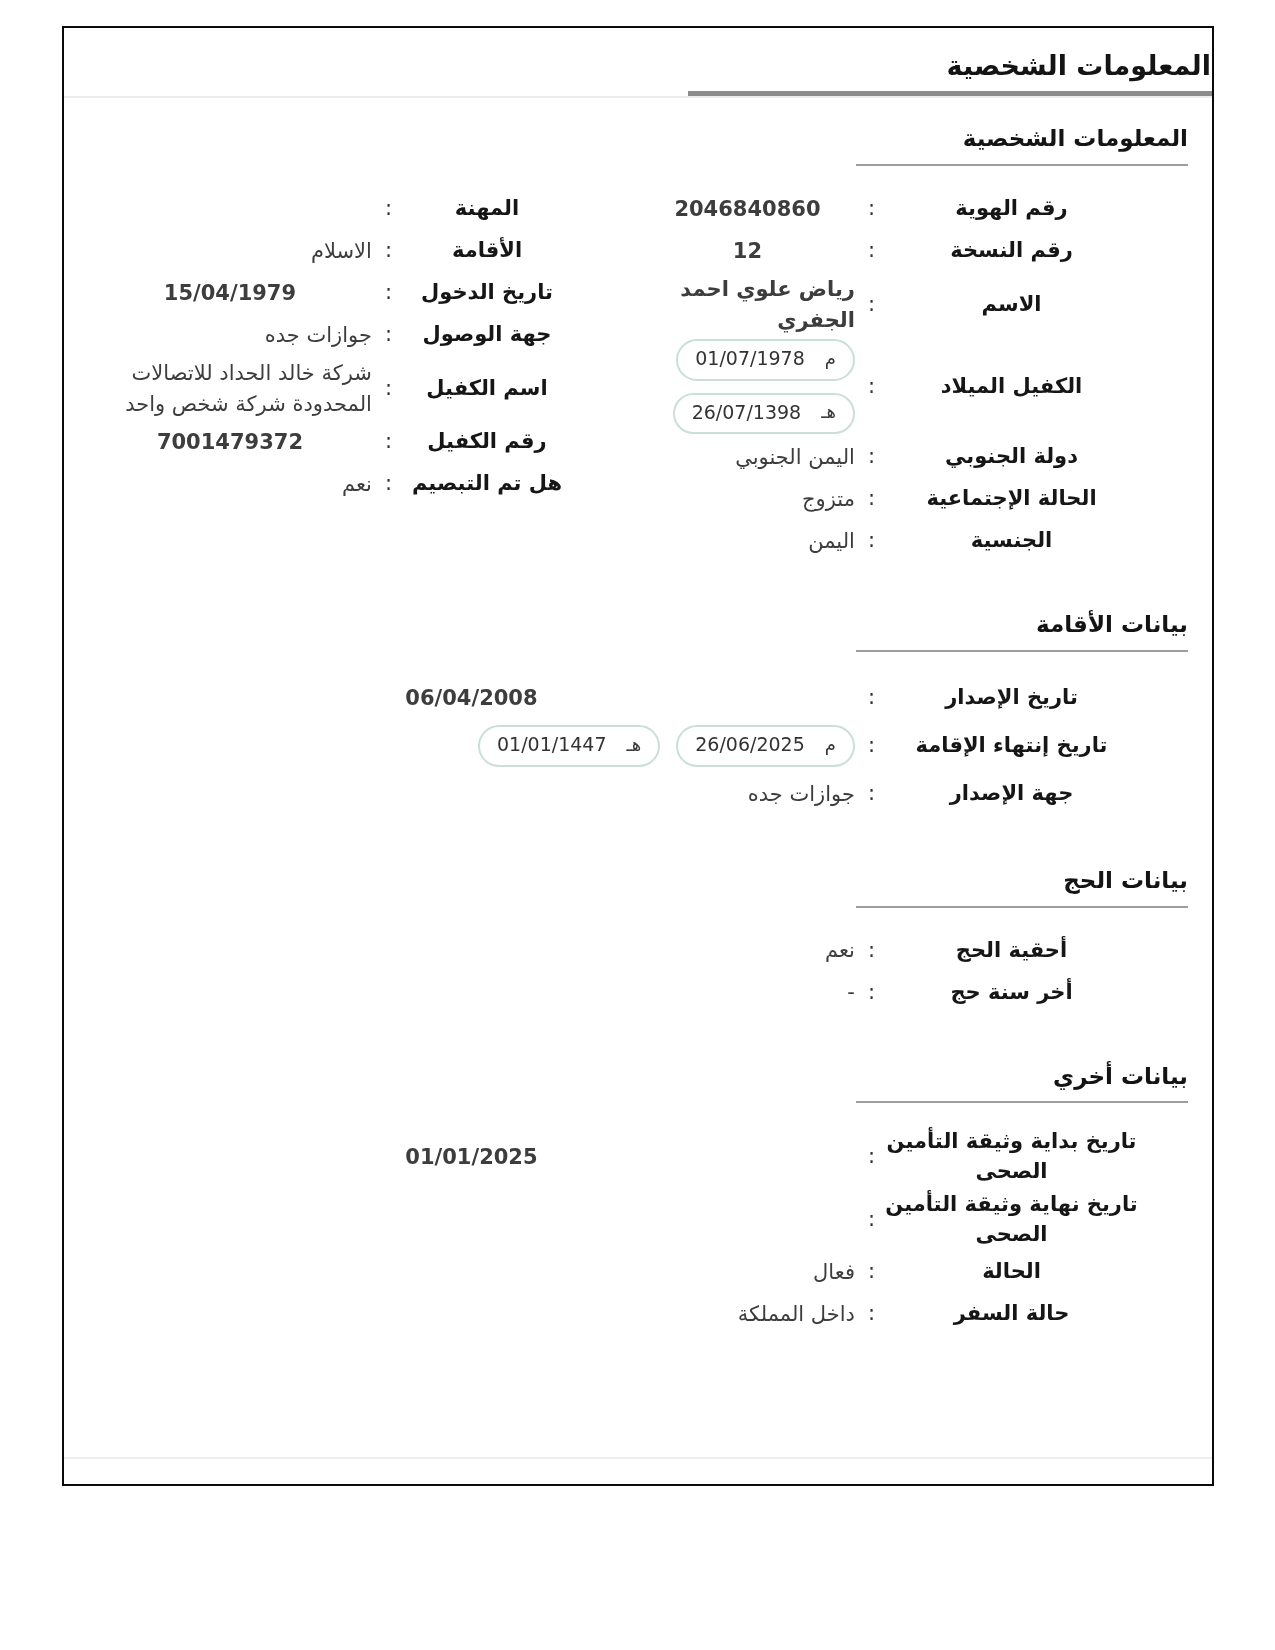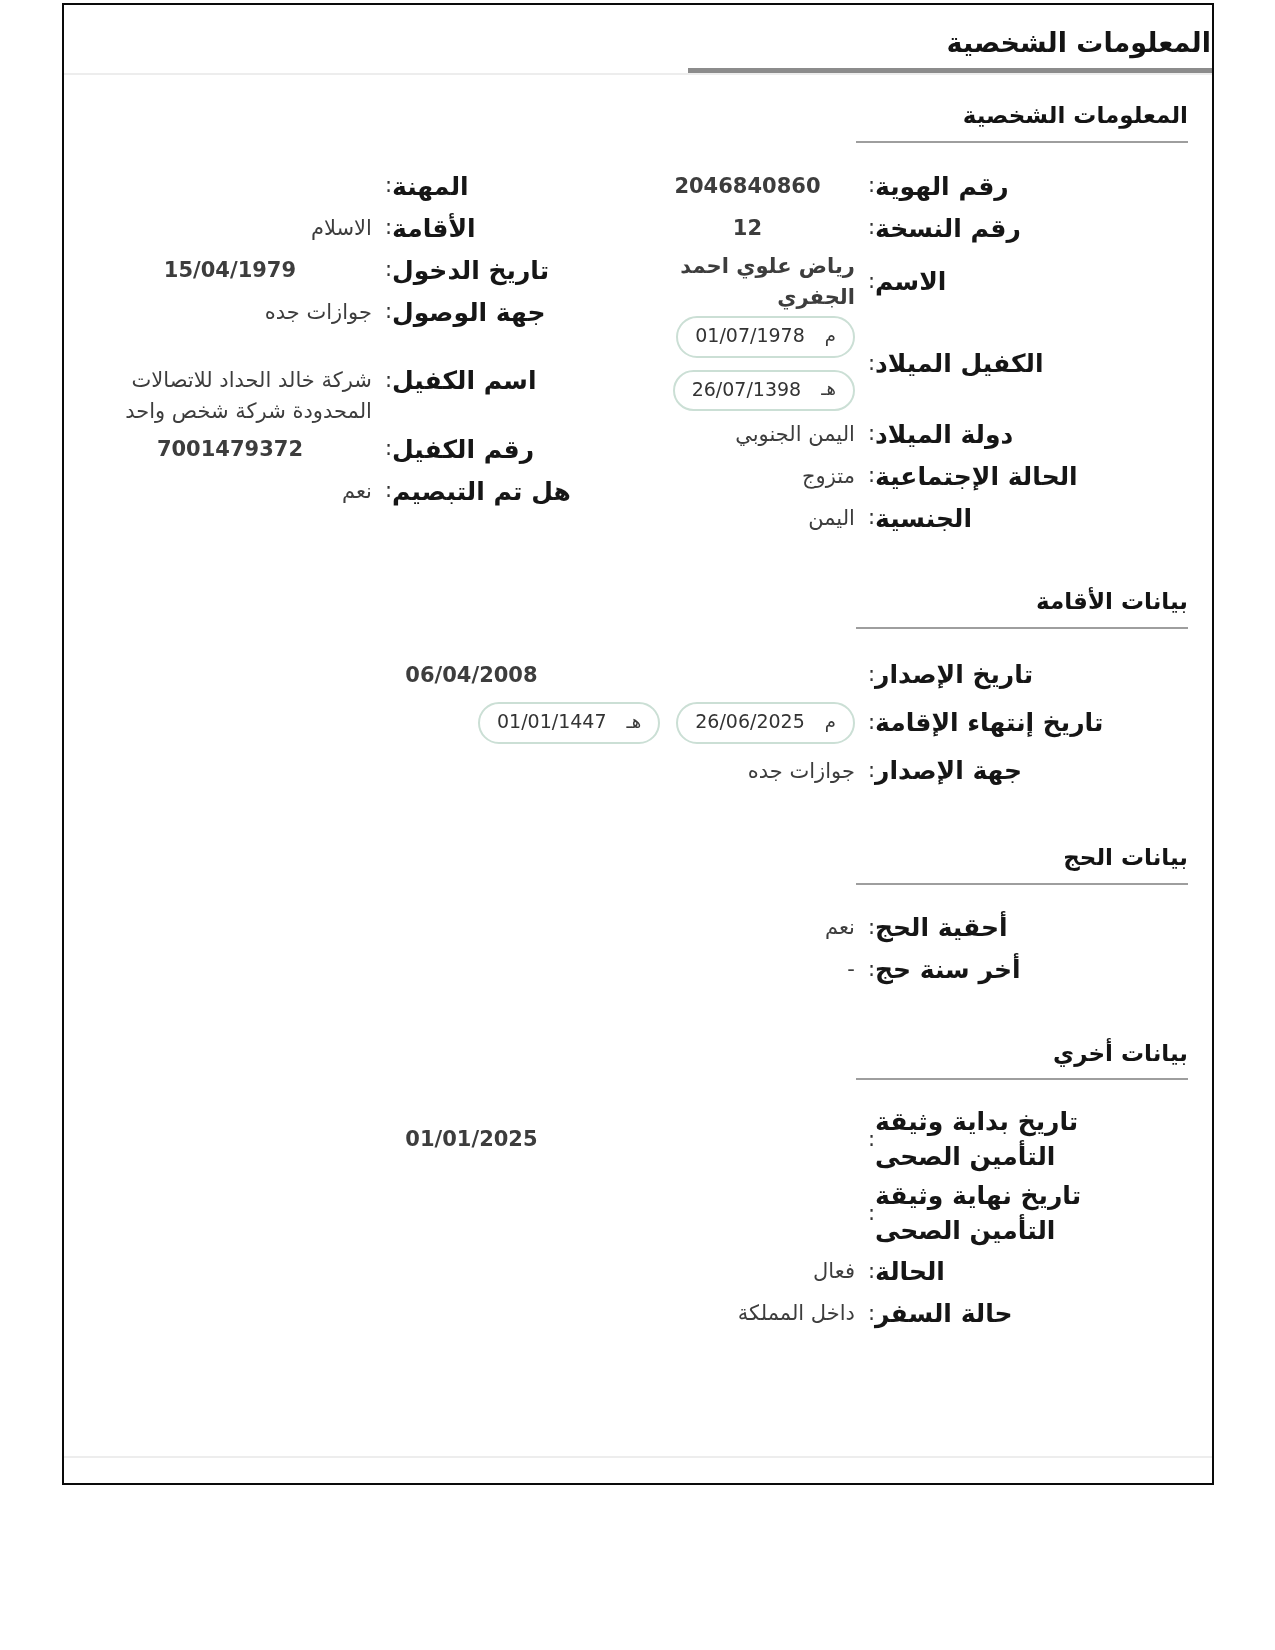--- a/index.html
+++ b/index.html
@@ -9,21 +9,21 @@
     direction: rtl;
   }
   .page {
     width: 1275px;
     height: 1650px;
     background: #fff;
     position: relative;
   }
   .card {
     position: absolute;
-    top: 3px;
+    top: 26px;
     right: 61px;
     width: 1152px;
     border: 2px solid #0a0a0a;
     background: #fff;
   }
   
   .card-header {
     padding: 22px 0 0;
     border-bottom: 2px solid #ededed;
   }
@@ -65,45 +65,45 @@
   .col-left { flex: 1; margin-right: 58px; }
   .row {
     display: flex;
     align-items: center;
     min-height: 42px;
     padding: 2px 0;
   }
   .row.tall { min-height: 48px; }
   .lbl {
     flex: none;
-    font-size: 25px;
+    font-size: 21px;
     font-weight: bold;
     color: #161616;
     line-height: 1.4;
-    text-align: left;
+    text-align: center;
   }
   .col-right .lbl, .single .lbl { width: 273px; }
   .col-left .lbl { width: 190px; }
   .colon {
     flex: none;
     font-size: 21px;
     color: #333;
     padding-left: 13px;
     line-height: 1.4;
   }
   .val {
     flex: 1;
     font-size: 21px;
     color: #3d3d3d;
     text-align: right;
     line-height: 1.45;
   }
   .val.ltr { direction: ltr; unicode-bidi: isolate; text-align: center; font-weight: bold; }
   .val.clamp-name { max-width: 186px; font-weight: bold; }
-  .val.clamp-sponsor { max-width: 268px; margin-top: 30px; }
+  .val.clamp-sponsor { max-width: 268px; }
   
   .pills-v { display: flex; flex-direction: column; gap: 12px; align-items: flex-start; }
   .pills-h { display: flex; flex-direction: row; gap: 16px; align-items: center; }
   .pill {
     display: inline-flex;
     align-items: center;
     gap: 20px;
     border: 2px solid #cbdfd5;
     border-radius: 999px;
     padding: 4px 17px 6px;
@@ -169,21 +169,21 @@
                   </span>
                   <span class="pill">
                     <span class="era">هـ</span>
                     <span class="date">26/07/1398</span>
                   </span>
                 </div>
               </div>
             </div>
 
             <div class="row">
-              <div class="lbl">دولة الميلاد</div>
+              <div class="lbl">دولة الجنوبي</div>
               <div class="colon">:</div>
               <div class="val">اليمن الجنوبي</div>
             </div>
 
             <div class="row">
               <div class="lbl">الحالة الإجتماعية</div>
               <div class="colon">:</div>
               <div class="val">متزوج</div>
             </div>
 

